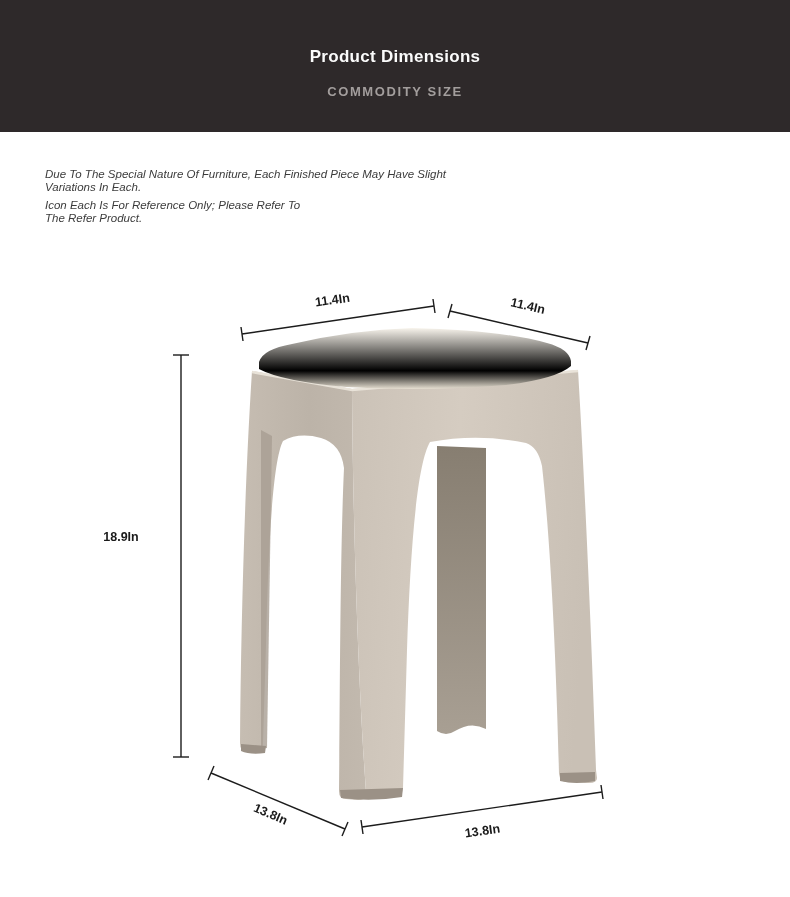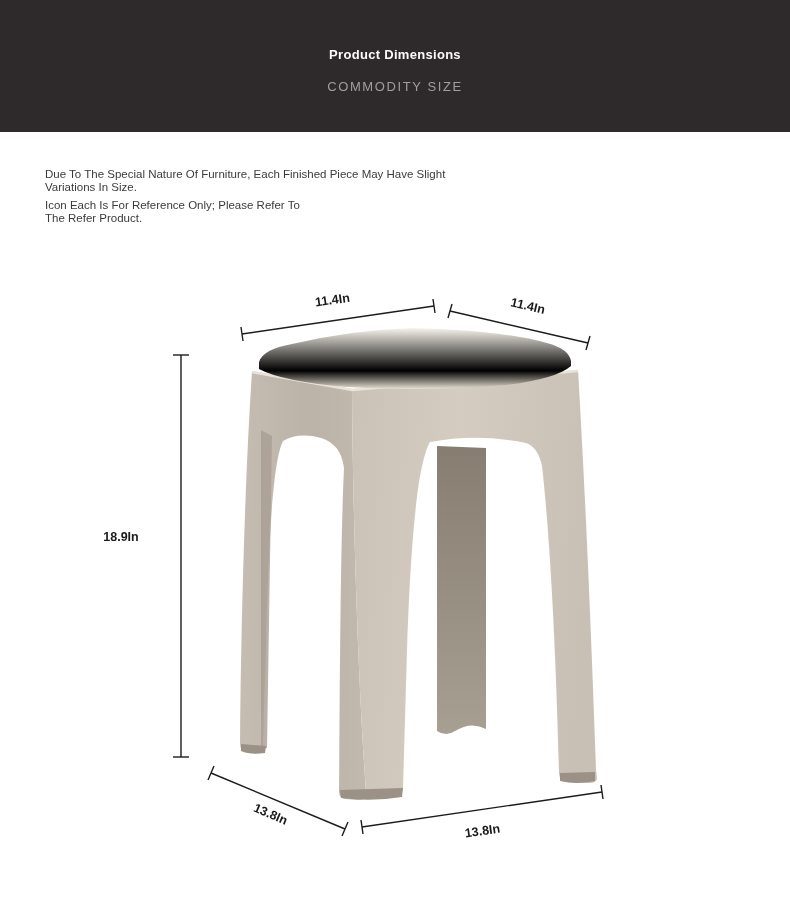--- a/index.html
+++ b/index.html
@@ -5,50 +5,50 @@
   html,body{margin:0;padding:0;}
   body{
     width:790px;height:897px;position:relative;overflow:hidden;
     background:#ffffff;font-family:"Liberation Sans",sans-serif;
   }
   .header{
     position:absolute;top:0;left:0;width:790px;height:132px;
     background:#2e292a;text-align:center;
   }
   .header .title{
-    margin:0;padding-top:47px;font-size:13px;font-weight:bold;
+    margin:0;padding-top:47px;font-size:17px;font-weight:bold;
     color:#fbfbfb;letter-spacing:.3px;
   }
   .header .subtitle{
-    margin:17px 0 16px 0;font-size:13px;font-weight:normal;
+    margin:17px 0 16px 0;font-size:13px;font-weight:bold;
     color:#a39e9d;letter-spacing:1.6px;
   }
   .disclaimer{
     position:absolute;left:45px;top:168px;width:470px;
     font-size:11.5px;line-height:13px;color:#3b3b3b;
   }
-  .disclaimer .para{margin:0 0 5px 0;}
+  .disclaimer .para{margin:0 0 5px 0;font-style:italic;}
   svg.diagram{position:absolute;left:0;top:0;}
   svg.diagram text{
     font-family:"Liberation Sans",sans-serif;
     font-size:12.5px;font-weight:bold;fill:#1a1a1a;
   }
 </style>
 </head>
 <body>
 
 <div class="header">
   <h1 class="title">Product Dimensions</h1>
   <p class="subtitle">COMMODITY SIZE</p>
 </div>
 
 <div class="disclaimer">
   <p class="para">
     <span>Due To The Special Nature Of Furniture, Each Finished Piece May Have Slight</span><br>
-    <span>Variations In Size.</span>
+    <span>Variations In Each.</span>
   </p>
   <p class="para">
     <span>Icon Each Is For Reference Only; Please Refer To</span><br>
     <span>The Refer Product.</span>
   </p>
 </div>
 
 <svg class="diagram" width="790" height="897" viewBox="0 0 790 897">
   <defs>
     <linearGradient id="gCushion" x1="0" y1="0" x2="0" y2="1">

